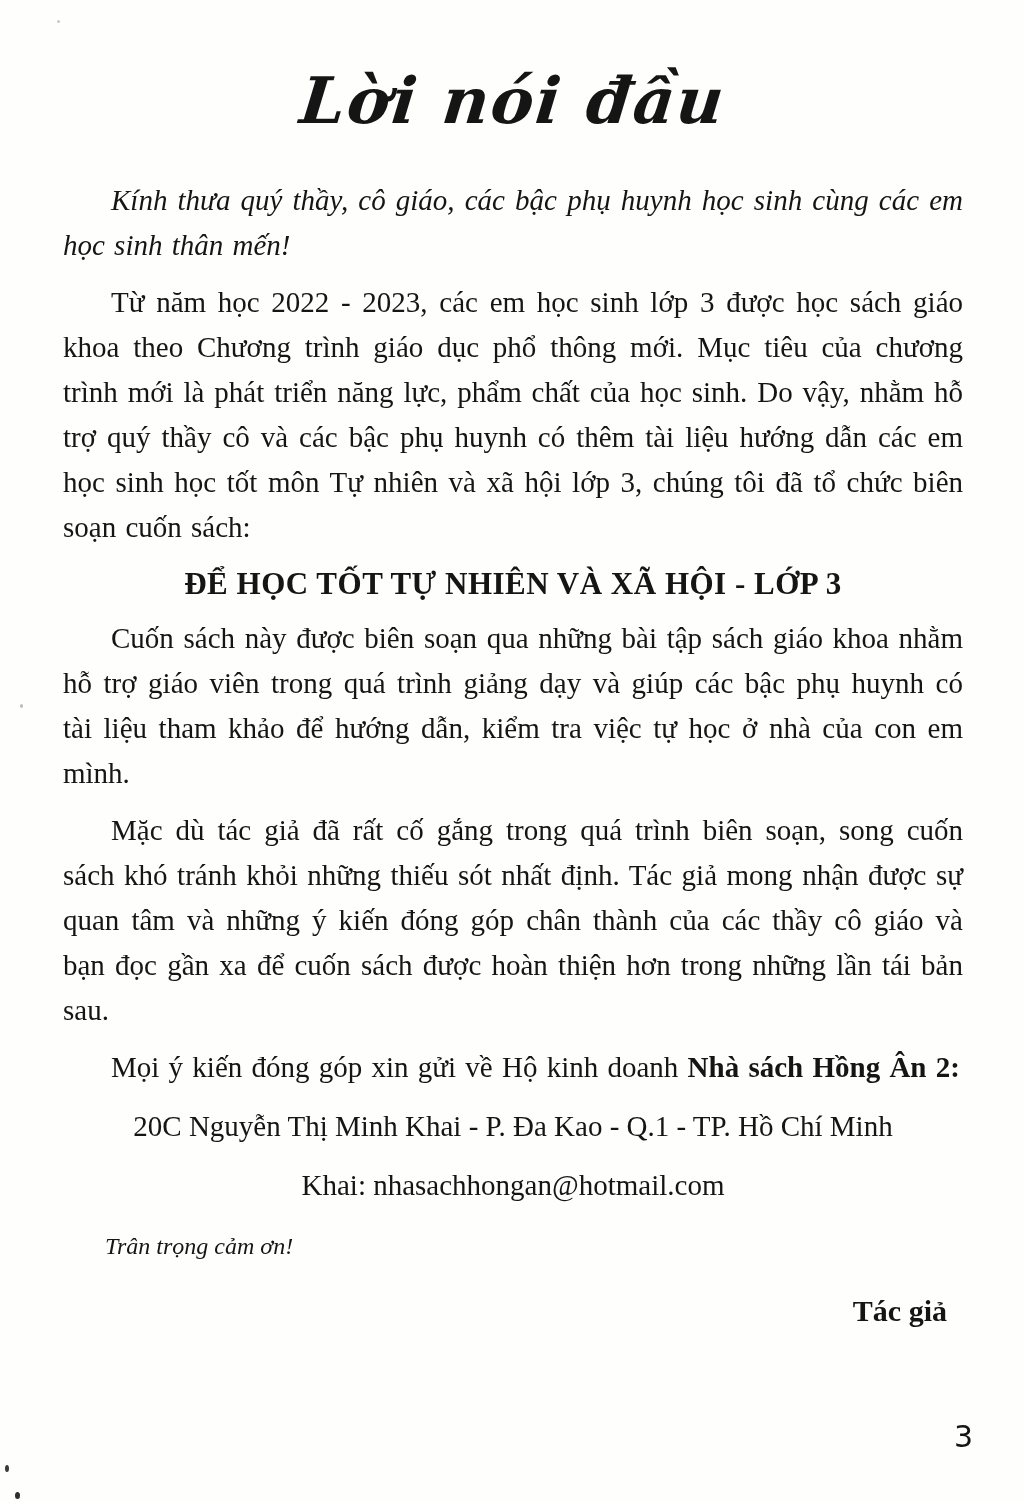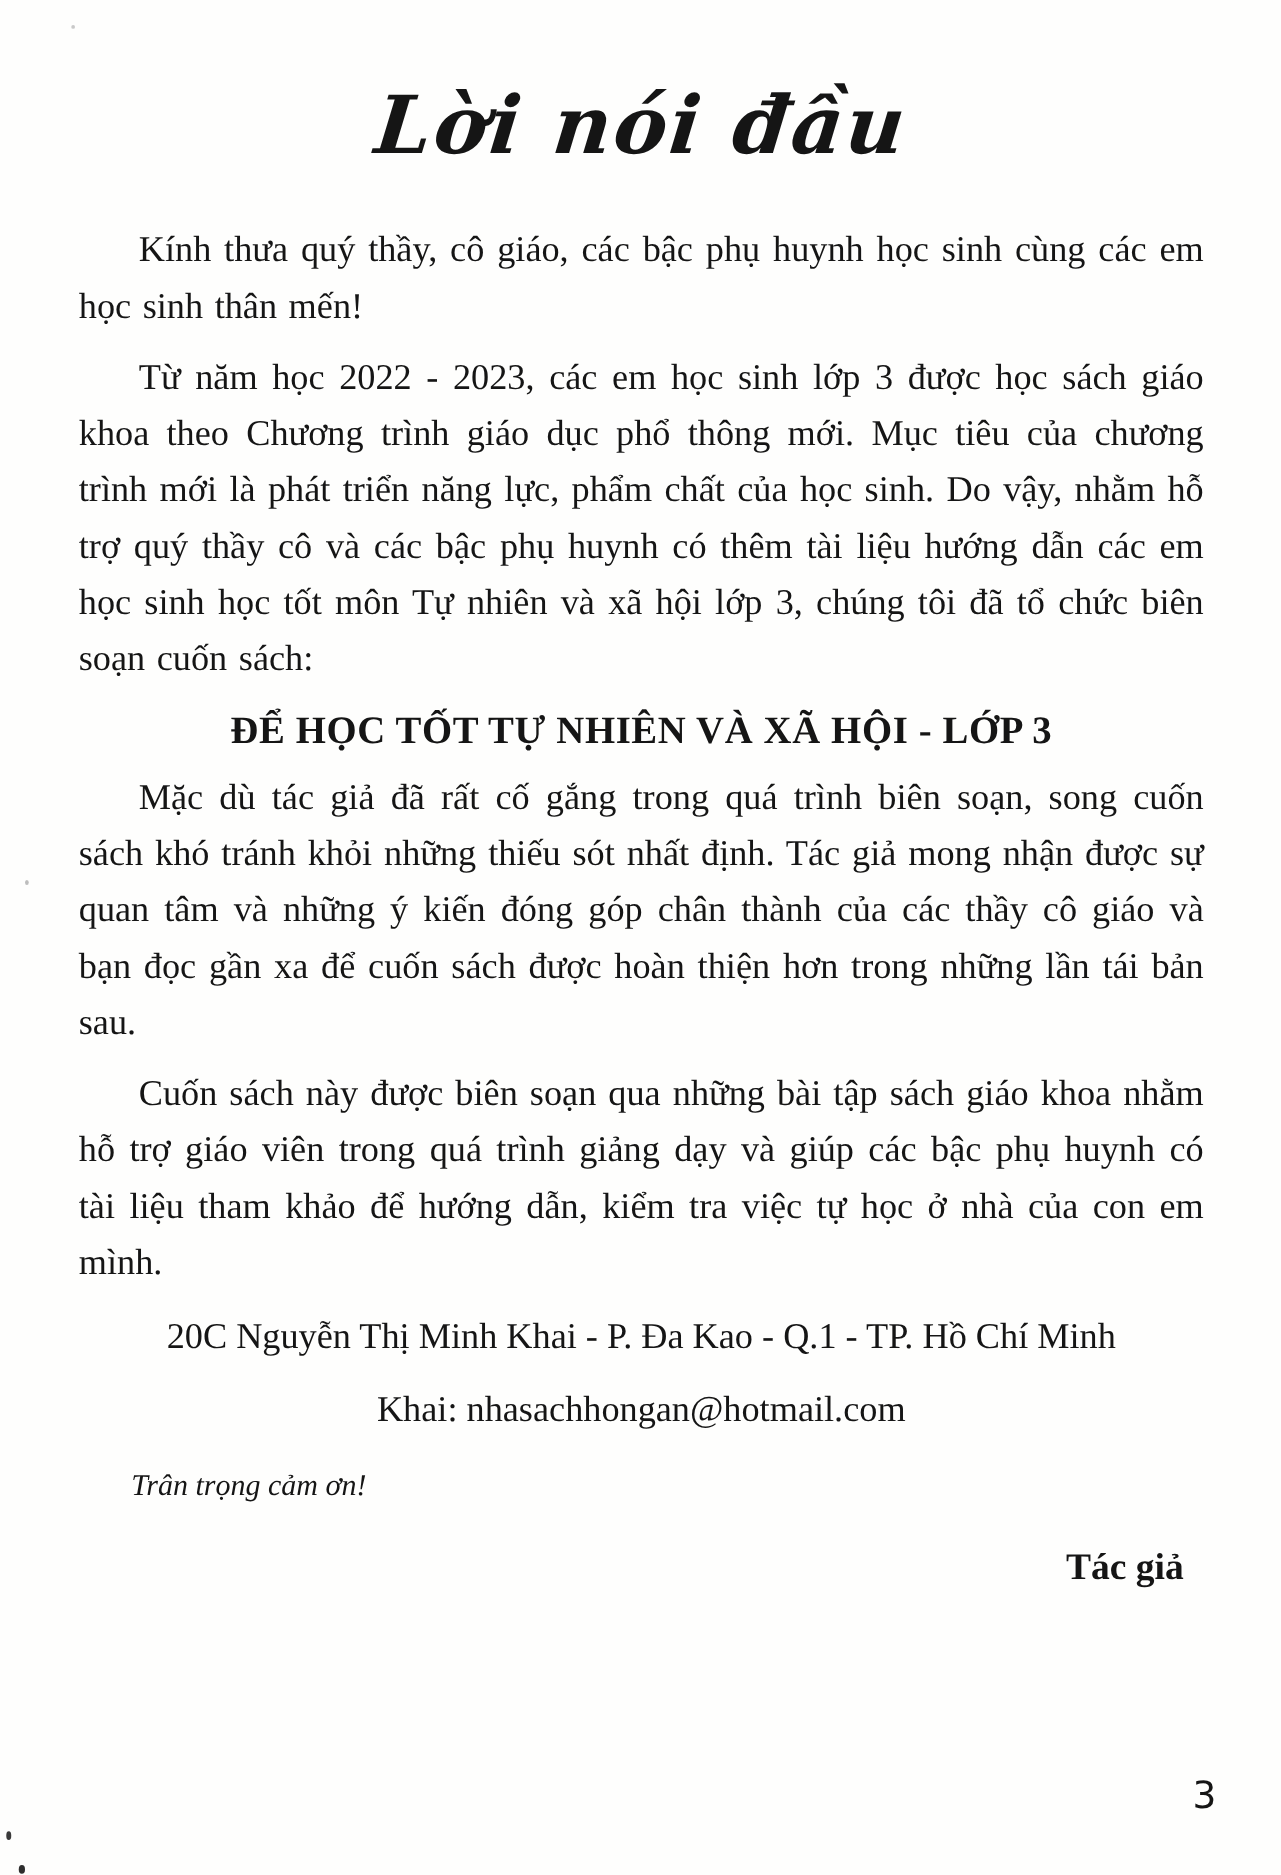--- a/index.html
+++ b/index.html
@@ -28,21 +28,21 @@
     margin: 0 0 34px 0;
   }
   p.body {
     font-size: 29px;
     line-height: 45px;
     text-align: justify;
     text-indent: 48px;
     margin: 0 0 12px 0;
     word-spacing: 2px;
   }
-  p.italic-par { }
+  p.italic-par { font-style: italic; }
   .book-heading {
     text-align: center;
     font-weight: bold;
     font-size: 31px;
     line-height: 40px;
     margin: 14px 0 12px 0;
     letter-spacing: 0.5px;
   }
   .book-subheading {
     text-align: center;
@@ -104,24 +104,25 @@
 
     <h1 class="doc-title">Lời nói đầu</h1>
 
     <p class="body italic-par">Kính thưa quý thầy, cô giáo, các bậc phụ huynh học sinh cùng các em học sinh thân mến!</p>
 
     <p class="body">Từ năm học 2022 - 2023, các em học sinh lớp 3 được học sách giáo khoa theo Chương trình giáo dục phổ thông mới. Mục tiêu của chương trình mới là phát triển năng lực, phẩm chất của học sinh. Do vậy, nhằm hỗ trợ quý thầy cô và các bậc phụ huynh có thêm tài liệu hướng dẫn các em học sinh học tốt môn Tự nhiên và xã hội lớp 3, chúng tôi đã tổ chức biên soạn cuốn sách:</p>
 
     <h2 class="book-heading">ĐỂ HỌC TỐT TỰ NHIÊN VÀ XÃ HỘI - LỚP 3</h2>
 
 
+    <p class="body">Cuốn sách này được biên soạn qua những bài tập sách giáo khoa nhằm hỗ trợ giáo viên trong quá trình giảng dạy và giúp các bậc phụ huynh có tài liệu tham khảo để hướng dẫn, kiểm tra việc tự học ở nhà của con em mình.</p>
+
     <p class="body">Mặc dù tác giả đã rất cố gắng trong quá trình biên soạn, song cuốn sách khó tránh khỏi những thiếu sót nhất định. Tác giả mong nhận được sự quan tâm và những ý kiến đóng góp chân thành của các thầy cô giáo và bạn đọc gần xa để cuốn sách được hoàn thiện hơn trong những lần tái bản sau.</p>
 
-    <p class="body">Cuốn sách này được biên soạn qua những bài tập sách giáo khoa nhằm hỗ trợ giáo viên trong quá trình giảng dạy và giúp các bậc phụ huynh có tài liệu tham khảo để hướng dẫn, kiểm tra việc tự học ở nhà của con em mình.</p>
-
+    <p class="body"><span>Mọi ý kiến đóng góp xin gửi về Hộ kinh doanh </span><span class="bold-inline">Nhà sách Hồng Ân 2</span><span class="bold-inline">:</span></p>
 
     <p class="center-line">20C Nguyễn Thị Minh Khai - P. Đa Kao - Q.1 - TP. Hồ Chí Minh</p>
 
     <p class="center-line">Khai: nhasachhongan@hotmail.com</p>
 
     <p class="thanks">Trân trọng cảm ơn!</p>
 
     <p class="author">Tác giả</p>
 
   </div>

